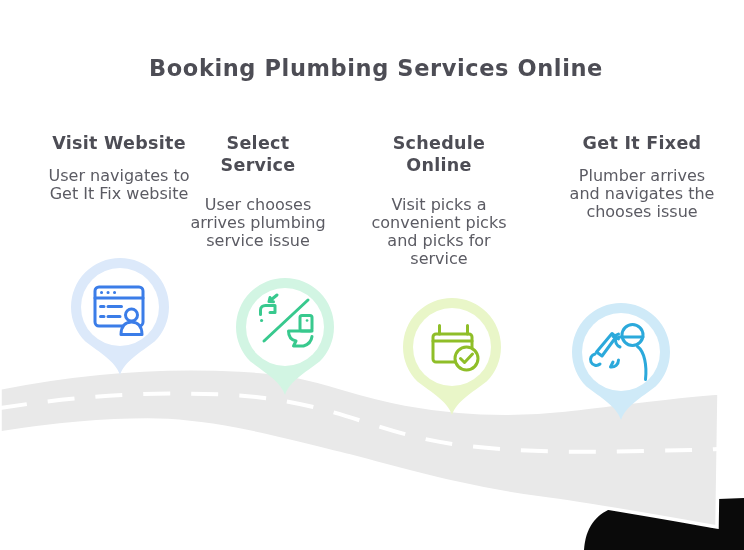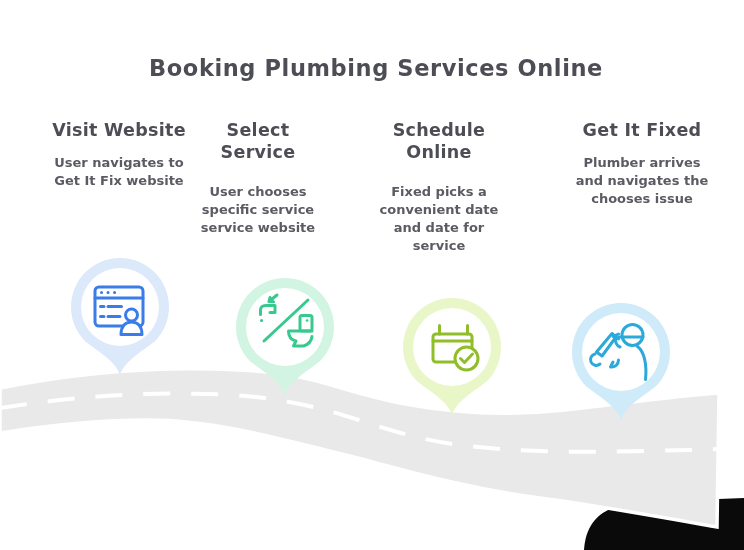--- a/index.html
+++ b/index.html
@@ -13,25 +13,25 @@
     position:absolute;top:51px;left:0;width:744px;margin:4px;
     text-align:center;font-size:22.5px;font-weight:bold;letter-spacing:.6px;
     color:var(--c-title_text,#4d4d55);
   }
   .col{position:absolute;top:119px;text-align:center;}
   .col-1{left:30px;width:178px;}
   .col-2{left:180px;width:156px;}
   .col-3{left:361px;width:156px;}
   .col-4{left:554px;width:176px;}
   .heading{
-    margin:0;font-size:17.5px;line-height:22px;font-weight:bold;
+    margin:13px;font-size:17.5px;line-height:22px;font-weight:bold;
     letter-spacing:.3px;color:var(--c-heading_text,#4d4d55);
   }
   .desc{
-    margin:13px 0 0;font-size:13px;line-height:18px;font-weight:bold;
+    margin:13px 0 0;font-size:16px;line-height:18px;font-weight:normal;
     color:var(--c-body_text,#5b5b63);
   }
   .col-2 .desc,.col-3 .desc{margin-top:20px;}
   .line{display:block;}
   .road-svg{position:absolute;left:0;top:0;}
   .pin{position:absolute;width:100px;height:120px;}
   .pin-1{left:70px;top:257px;}
   .pin-2{left:235px;top:277px;}
   .pin-3{left:402px;top:297px;}
   .pin-4{left:571px;top:302px;}
@@ -63,34 +63,34 @@
     </p>
   </div>
 
   <div class="col col-2">
     <h2 class="heading">
       <span class="line">Select</span>
       <span class="line">Service</span>
     </h2>
     <p class="desc">
       <span class="line">User chooses</span>
-      <span class="line">specific service</span>
-      <span class="line">service website</span>
+      <span class="line">arrives plumbing</span>
+      <span class="line">service issue</span>
     </p>
   </div>
 
   <div class="col col-3">
     <h2 class="heading">
       <span class="line">Schedule</span>
       <span class="line">Online</span>
     </h2>
     <p class="desc">
-      <span class="line">Fixed picks a</span>
-      <span class="line">convenient date</span>
-      <span class="line">and date for</span>
+      <span class="line">Visit picks a</span>
+      <span class="line">convenient picks</span>
+      <span class="line">and picks for</span>
       <span class="line">service</span>
     </p>
   </div>
 
   <div class="col col-4">
     <h2 class="heading">
       <span class="line">Get It Fixed</span>
     </h2>
     <p class="desc">
       <span class="line">Plumber arrives</span>

